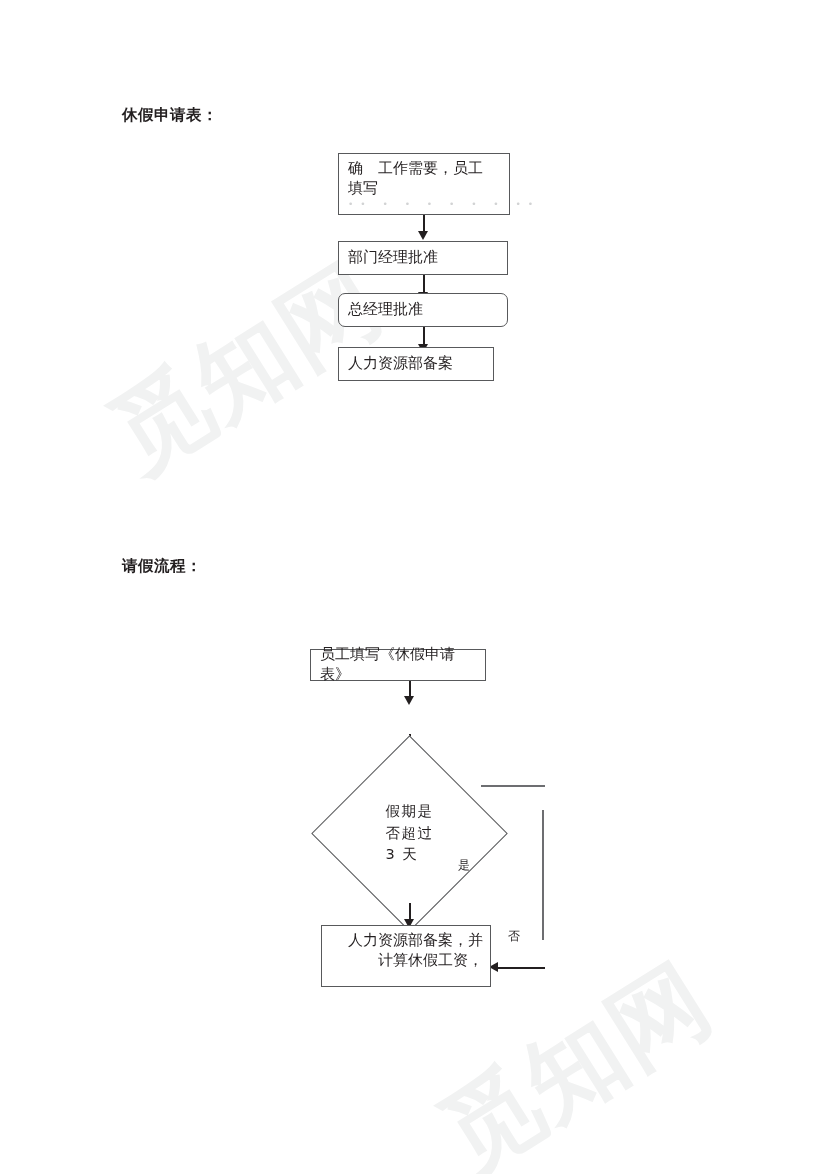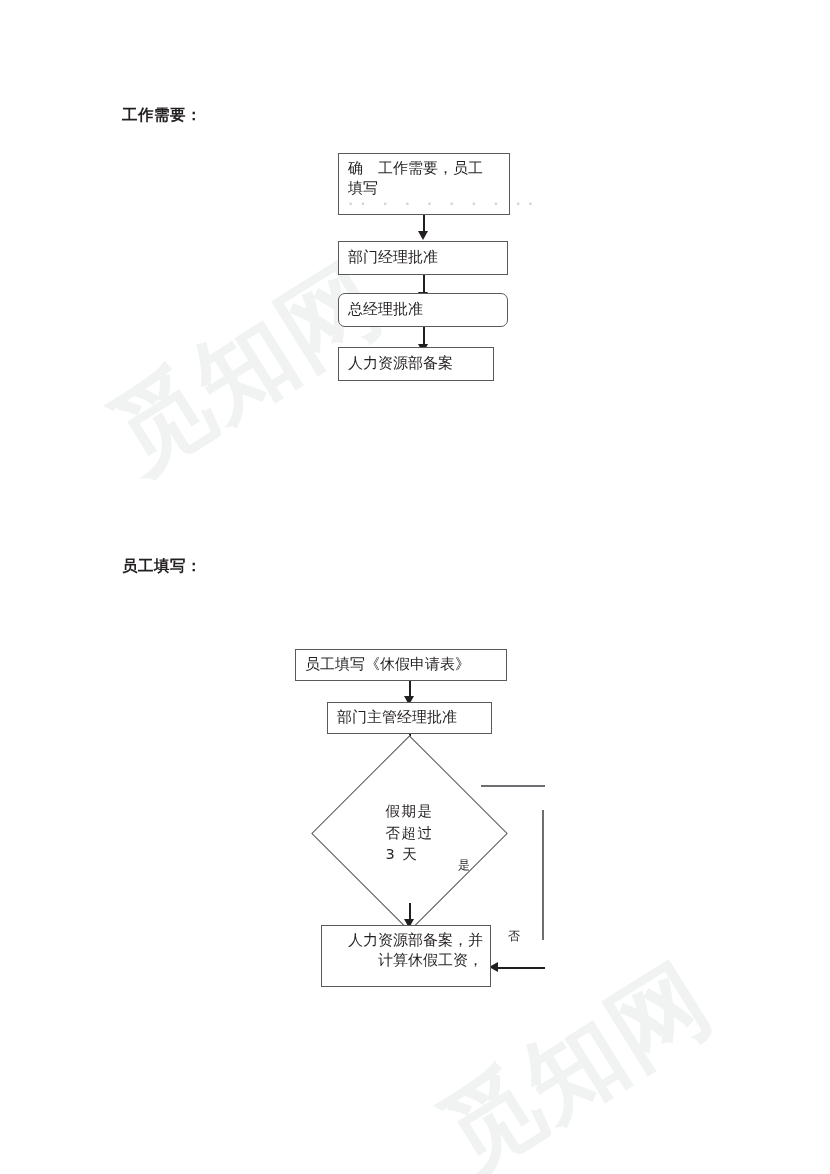--- a/index.html
+++ b/index.html
@@ -162,49 +162,48 @@
   }
 </style>
 </head>
 <body>
 
 <div id="page">
 
   <div class="watermark" id="wm-mid">觅知网</div>
   <div class="watermark" id="wm-bottom">觅知网</div>
 
-  <div class="heading" id="heading-overtime">工作需要：</div>
+  <div class="heading" id="heading-overtime">休假申请表：</div>
 
   <div class="node-box" style="left:338px; top:153px; width:172px; height:62px;">确　工作需要，员工
 填写</div>
   <div class="ghost-line" style="left:348px; top:199px;">•• •  •   •   •  •   •  ••</div>
 
   <div class="v-line" style="left:423px; top:215px; height:17px;"></div>
   <div class="arrow-down" style="left:418px; top:231px;"></div>
 
   <div class="node-box centered" style="left:338px; top:241px; width:170px; height:34px;">部门经理批准</div>
 
   <div class="v-line" style="left:423px; top:275px; height:18px;"></div>
   <div class="arrow-down" style="left:418px; top:292px;"></div>
 
   <div class="node-box centered" style="left:338px; top:293px; width:170px; height:34px;border-radius:7px;">总经理批准</div>
 
   <div class="v-line" style="left:423px; top:327px; height:18px;"></div>
   <div class="arrow-down" style="left:418px; top:344px;"></div>
 
   <div class="node-box centered" style="left:338px; top:347px; width:156px; height:34px;">人力资源部备案</div>
 
-  <div class="heading" id="heading-leave">员工填写：</div>
-
-  <div class="node-box centered" style="left:295px; top:649px; width:212px; height:32px;">员工填写《休假申请表》</div>
+  <div class="heading" id="heading-leave">请假流程：</div>
+
+  <div class="node-box centered" style="left:310px; top:649px; width:176px; height:32px;">员工填写《休假申请表》</div>
 
   <div class="v-line" style="left:409px; top:681px; height:16px;"></div>
   <div class="arrow-down" style="left:404px; top:696px;"></div>
 
-  <div class="node-box centered" style="left:327px; top:702px; width:165px; height:32px;">部门主管经理批准</div>
 
   <div class="v-line" style="left:409px; top:734px; height:18px;"></div>
   <div class="arrow-down" style="left:404px; top:751px;"></div>
 
   <div class="diamond-wrap" style="left:340px; top:764px; width:139px; height:139px;">
     <div class="diamond-shape"></div>
     <div class="diamond-text">假期是
 否超过
 3 天</div>
   </div>

